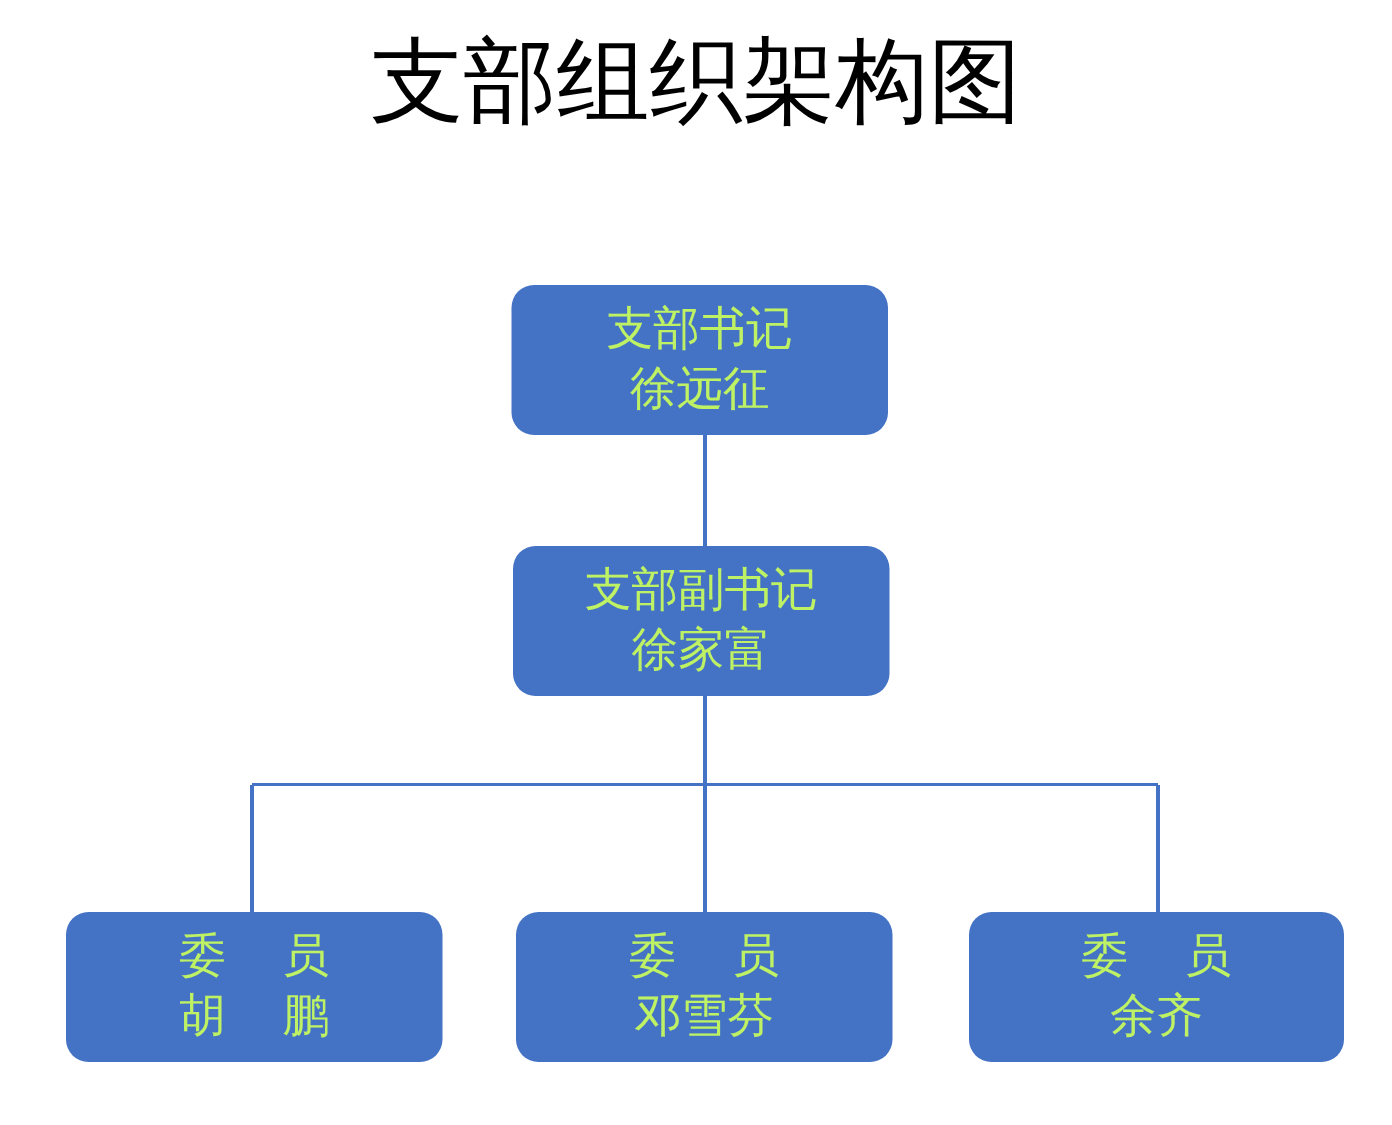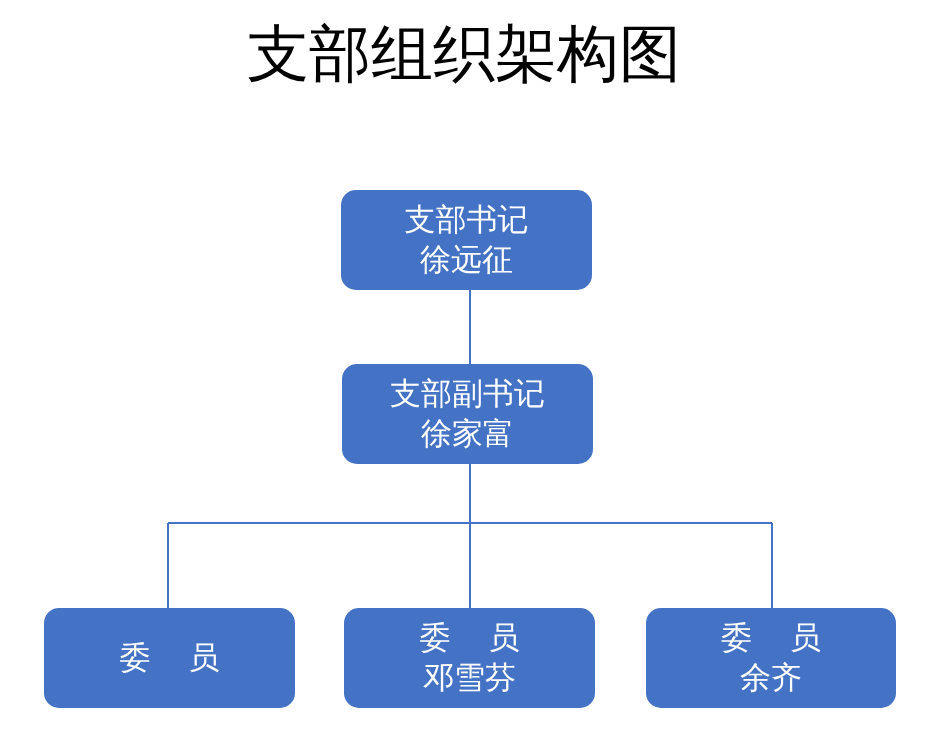--- a/index.html
+++ b/index.html
@@ -57,21 +57,21 @@
     justify-content: center;
     color: #ffffff;
     font-family: "DejaVu Serif", "Liberation Serif", serif;
   }
   .node-line {
     display: block;
     white-space: nowrap;
     text-align: center;
     font-size: 31px;
     line-height: 1.28;
-    color: #ffffff;
+    color: #bef264;
   }
   .node-line.spaced {
     letter-spacing: 14px;
     text-indent: 14px;
   }
 
   
   #node-secretary      { left: 341px; top: 190px; width: 251px; height: 100px; }
   #node-deputy         { left: 342px; top: 364px; width: 251px; height: 100px; justify-content: center; }
   #node-member-hupeng  { left: 44px;  top: 608px; width: 251px; height: 100px; }
@@ -105,20 +105,21 @@
     <span class="node-line">徐远征</span>
   </div>
 
   <div class="node-box" id="node-deputy">
     <span class="node-line">支部副书记</span>
     <span class="node-line">徐家富</span>
   </div>
 
   <div class="node-box" id="node-member-hupeng">
     <span class="node-line spaced">委 员</span>
+    <span class="node-line spaced">胡 鹏</span>
   </div>
 
   <div class="node-box" id="node-member-dengxuefen">
     <span class="node-line spaced">委 员</span>
     <span class="node-line">邓雪芬</span>
   </div>
 
   <div class="node-box" id="node-member-yuqi">
     <span class="node-line spaced">委 员</span>
     <span class="node-line">余齐</span>

